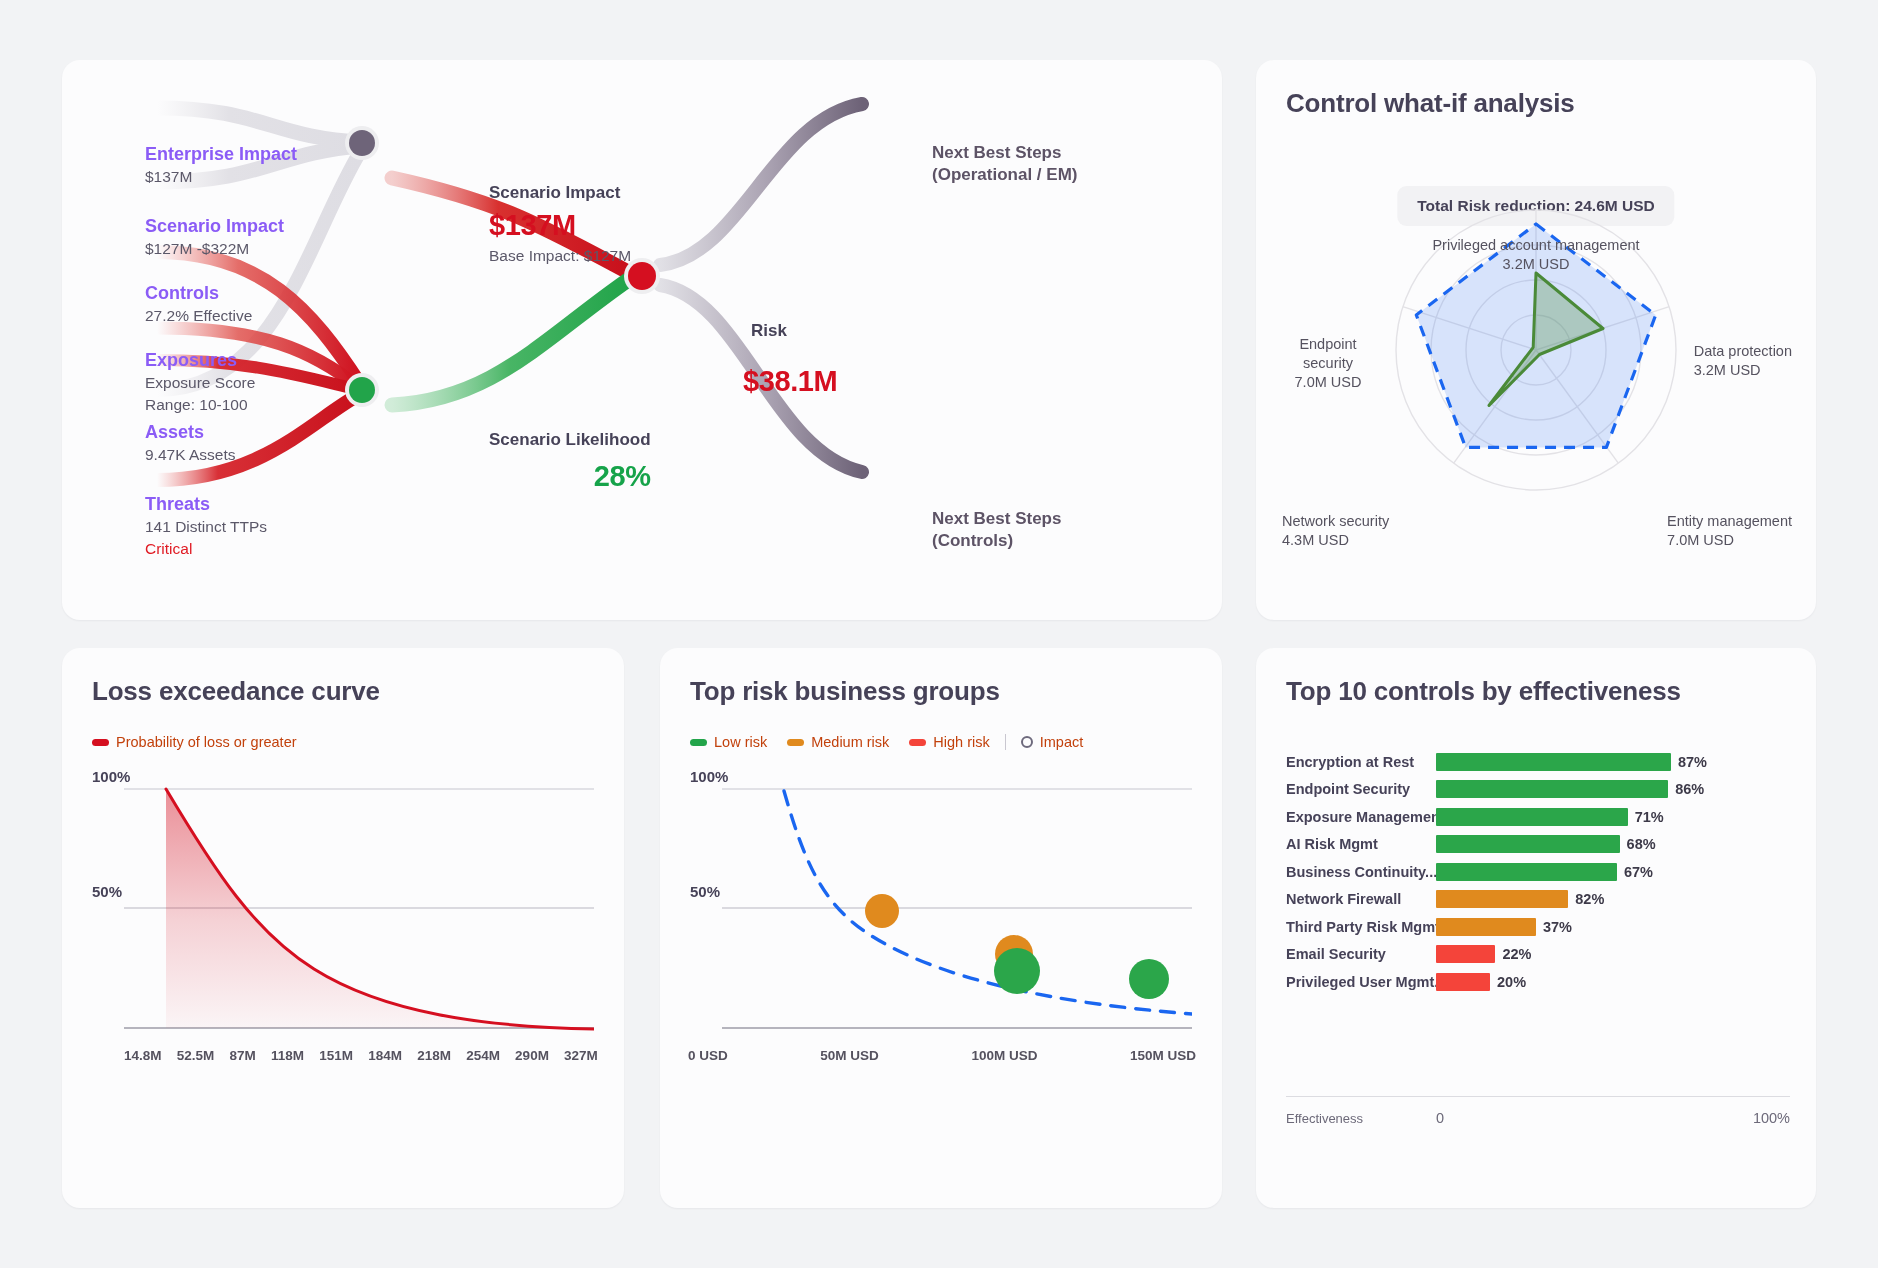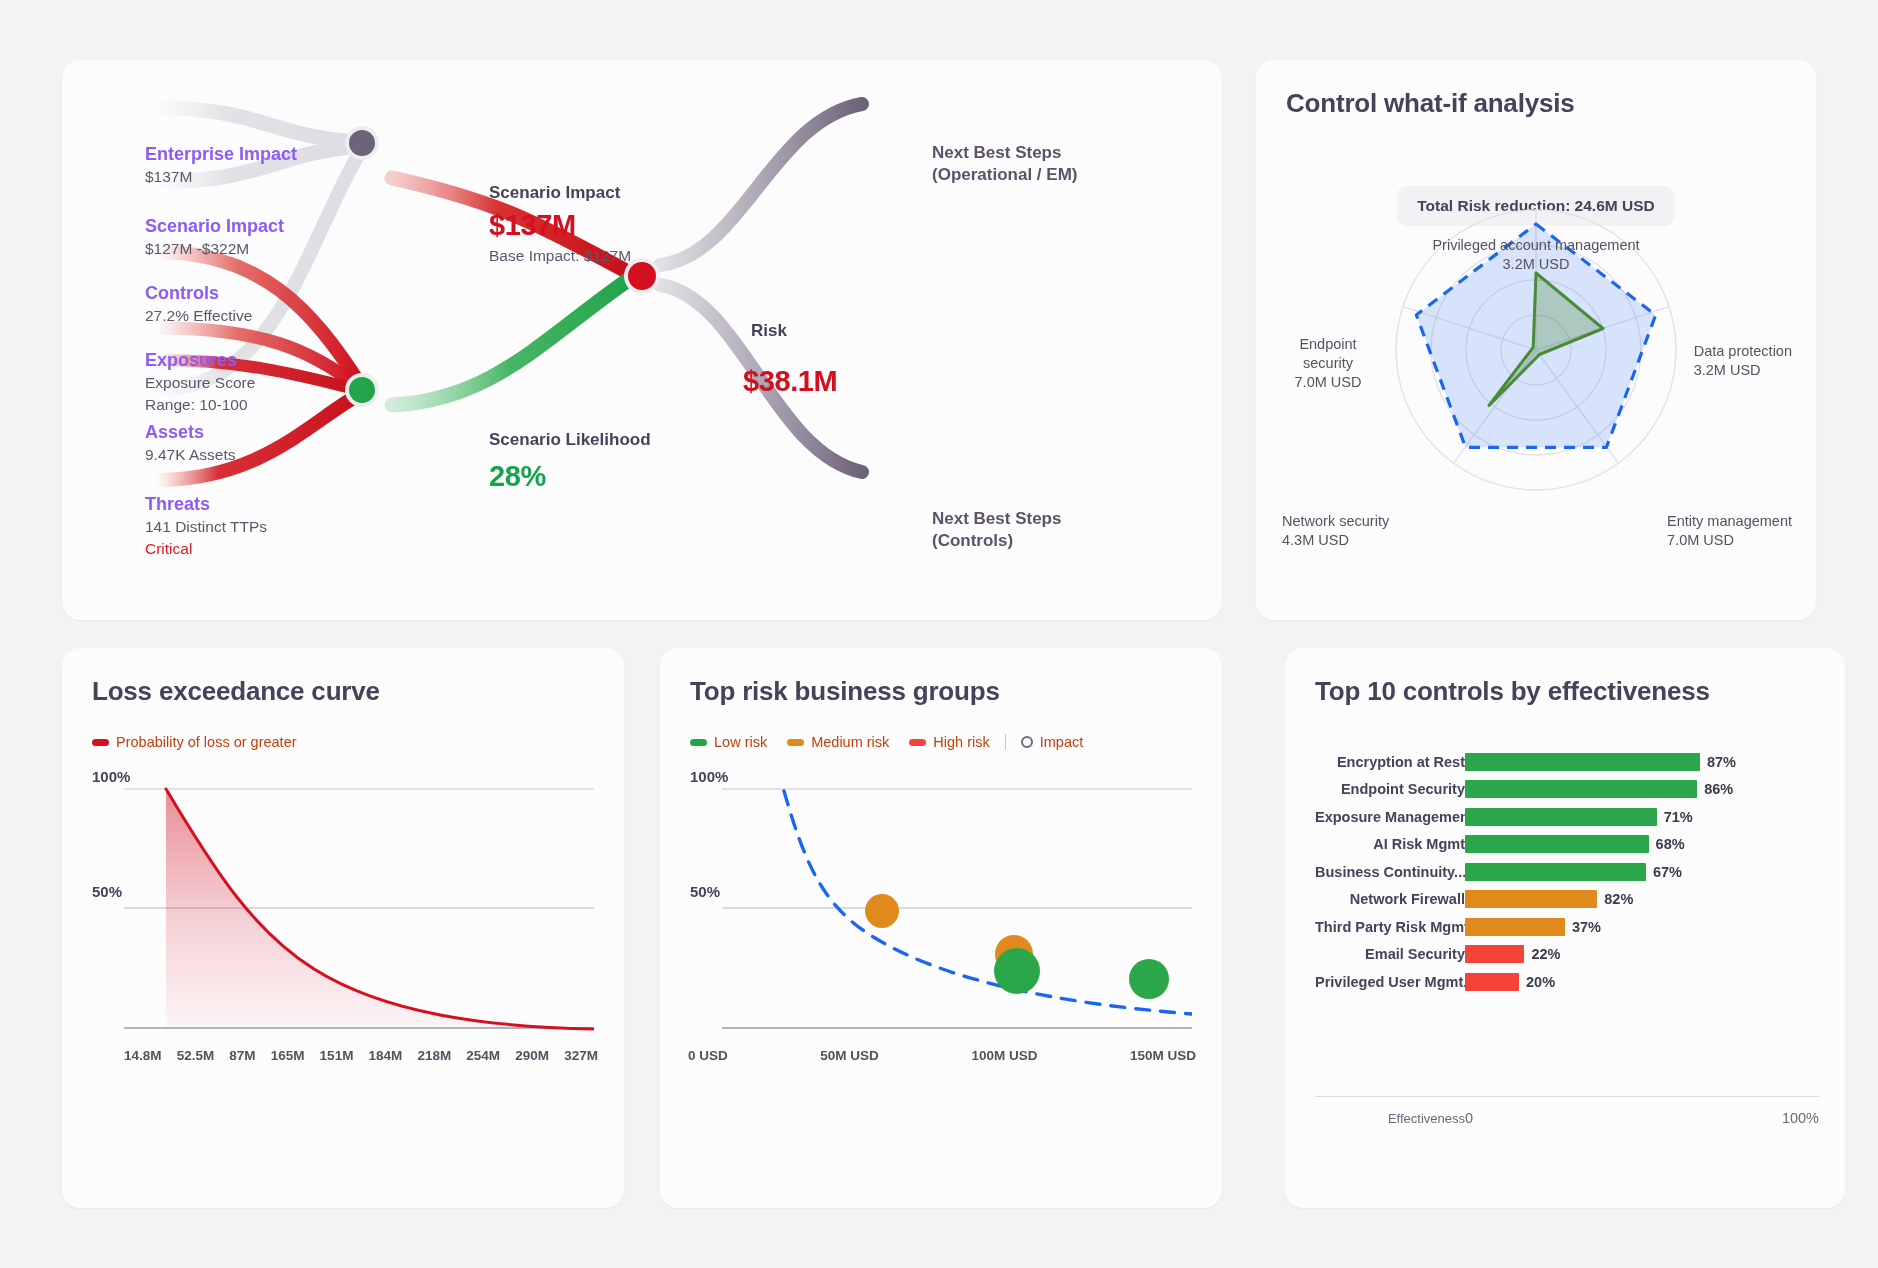--- a/index.html
+++ b/index.html
@@ -19,21 +19,21 @@
     background: #fcfcfd;
     border-radius: 18px;
     box-shadow: 0 1px 2px rgba(16,24,40,.05);
     overflow: hidden;
   }
   
   #flow-card      { left: 62px;   top: 60px;  width: 1160px; height: 560px; }
   #radar-card     { left: 1256px; top: 60px;  width: 560px;  height: 560px; }
   #lec-card       { left: 62px;   top: 648px; width: 562px;  height: 560px; }
   #bubble-card    { left: 660px;  top: 648px; width: 562px;  height: 560px; }
-  #controls-card  { left: 1285px; top: 648px; width: 560px;  height: 560px; text-align: right; }
+  #controls-card  { left: 1256px; top: 648px; width: 560px;  height: 560px; }
 
   .card-title {
     font-size: 26px; font-weight: bold; color: #464258;
     letter-spacing: -.2px;
   }
 
   
   #flow-card .flow-svg { position: absolute; inset: 0; }
   .flow-label { position: absolute; }
   .fl-title { font-size: 18px; font-weight: bold; color: #8b5cf6; line-height: 1.35; }
@@ -185,21 +185,21 @@
       <div class="fl-title">Threats</div>
       <div class="fl-sub">141 Distinct TTPs</div>
       <div class="fl-crit">Critical</div>
     </div>
 
     <div class="flow-label" style="left:427px; top:123px;">
       <div class="fl-node-title">Scenario Impact</div>
       <div class="fl-big-red" style="margin-top:6px;">$137M</div>
       <div class="fl-sub" style="margin-top:3px;">Base Impact: $127M</div>
     </div>
-    <div class="flow-label" style="left:427px; top:370px;">
+    <div class="flow-label" style="left:427px; top:370px;text-align:right;">
       <div class="fl-node-title">Scenario Likelihood</div>
       <div class="fl-big-green" style="margin-top:10px;">28%</div>
     </div>
     <div class="flow-label" style="left:689px; top:261px;">
       <div class="fl-node-title">Risk</div>
       <div class="fl-big-red" style="margin-top:24px; margin-left:-8px;">$38.1M</div>
     </div>
 
     <div class="flow-label" style="left:870px; top:82px;">
       <div class="fl-nbs">Next Best Steps</div>
@@ -285,21 +285,21 @@
       <line x1="0" y1="127" x2="470" y2="127" stroke="#cfced5" stroke-width="1.5"></line>
       <line x1="0" y1="247" x2="470" y2="247" stroke="#9e9ca7" stroke-width="1.5"></line>
       <path d="M 42,8 C 92,92 130,150 190,188 C 260,232 360,246 470,248 L 470,247 L 42,247 Z" fill="url(#lecFill)"></path>
       <path d="M 42,8 C 92,92 130,150 190,188 C 260,232 360,246 470,248" fill="none" stroke="#d50f20" stroke-width="3" stroke-linecap="round"></path>
     </svg>
 
     <div style="position:absolute; left:62px; right:26px; top:400px; display:flex; justify-content:space-between;">
       <span class="axis-tick">14.8M</span>
       <span class="axis-tick">52.5M</span>
       <span class="axis-tick">87M</span>
-      <span class="axis-tick">165M</span>
+      <span class="axis-tick">118M</span>
       <span class="axis-tick">151M</span>
       <span class="axis-tick">184M</span>
       <span class="axis-tick">218M</span>
       <span class="axis-tick">254M</span>
       <span class="axis-tick">290M</span>
       <span class="axis-tick">327M</span>
     </div>
   </div>
 
   <div class="card" id="bubble-card">

